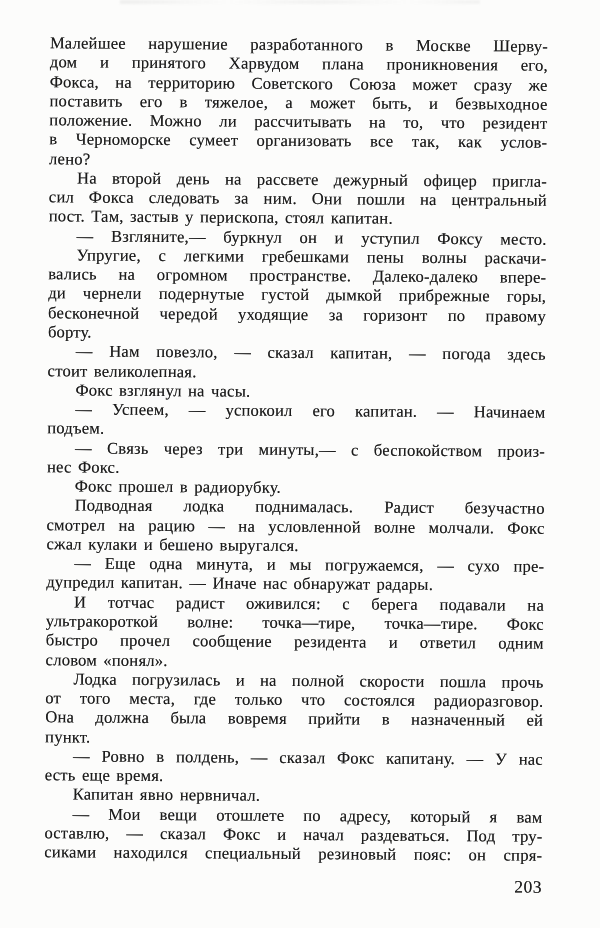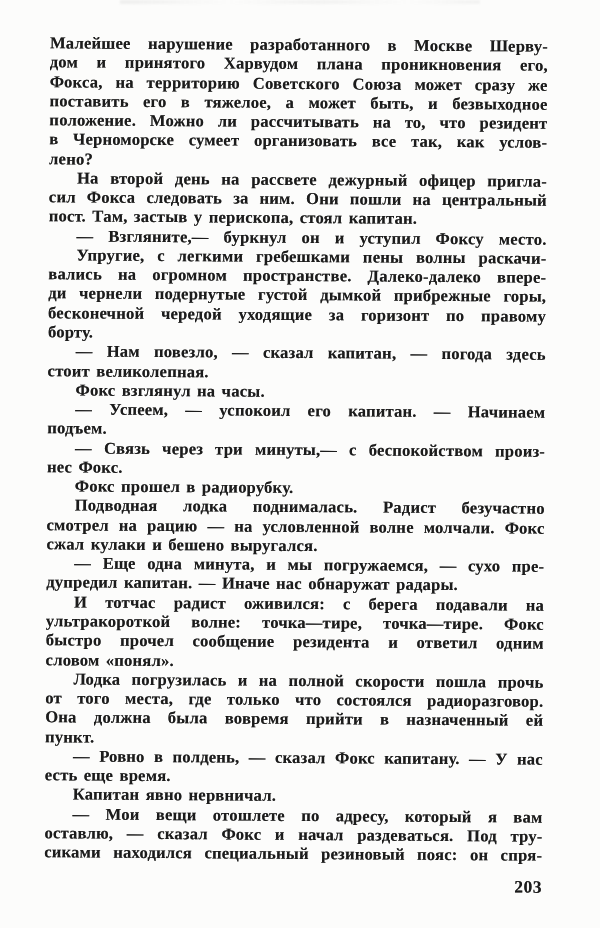--- a/index.html
+++ b/index.html
@@ -8,21 +8,20 @@
     width: 600px;
     height: 928px;
     background: #ffffff;
     overflow: hidden;
   }
   .page {
     position: relative;
     width: 600px;
     height: 928px;
     background: #fcfcfb;
-    font-weight: bold;
   }
   .textblock {
     position: absolute;
     left: 47px;
     top: 35px;
     width: 498px;
     transform: rotate(0.4deg);
     transform-origin: 50% 50%;
     font-family: "Liberation Serif", serif;
     font-size: 16.6px;

